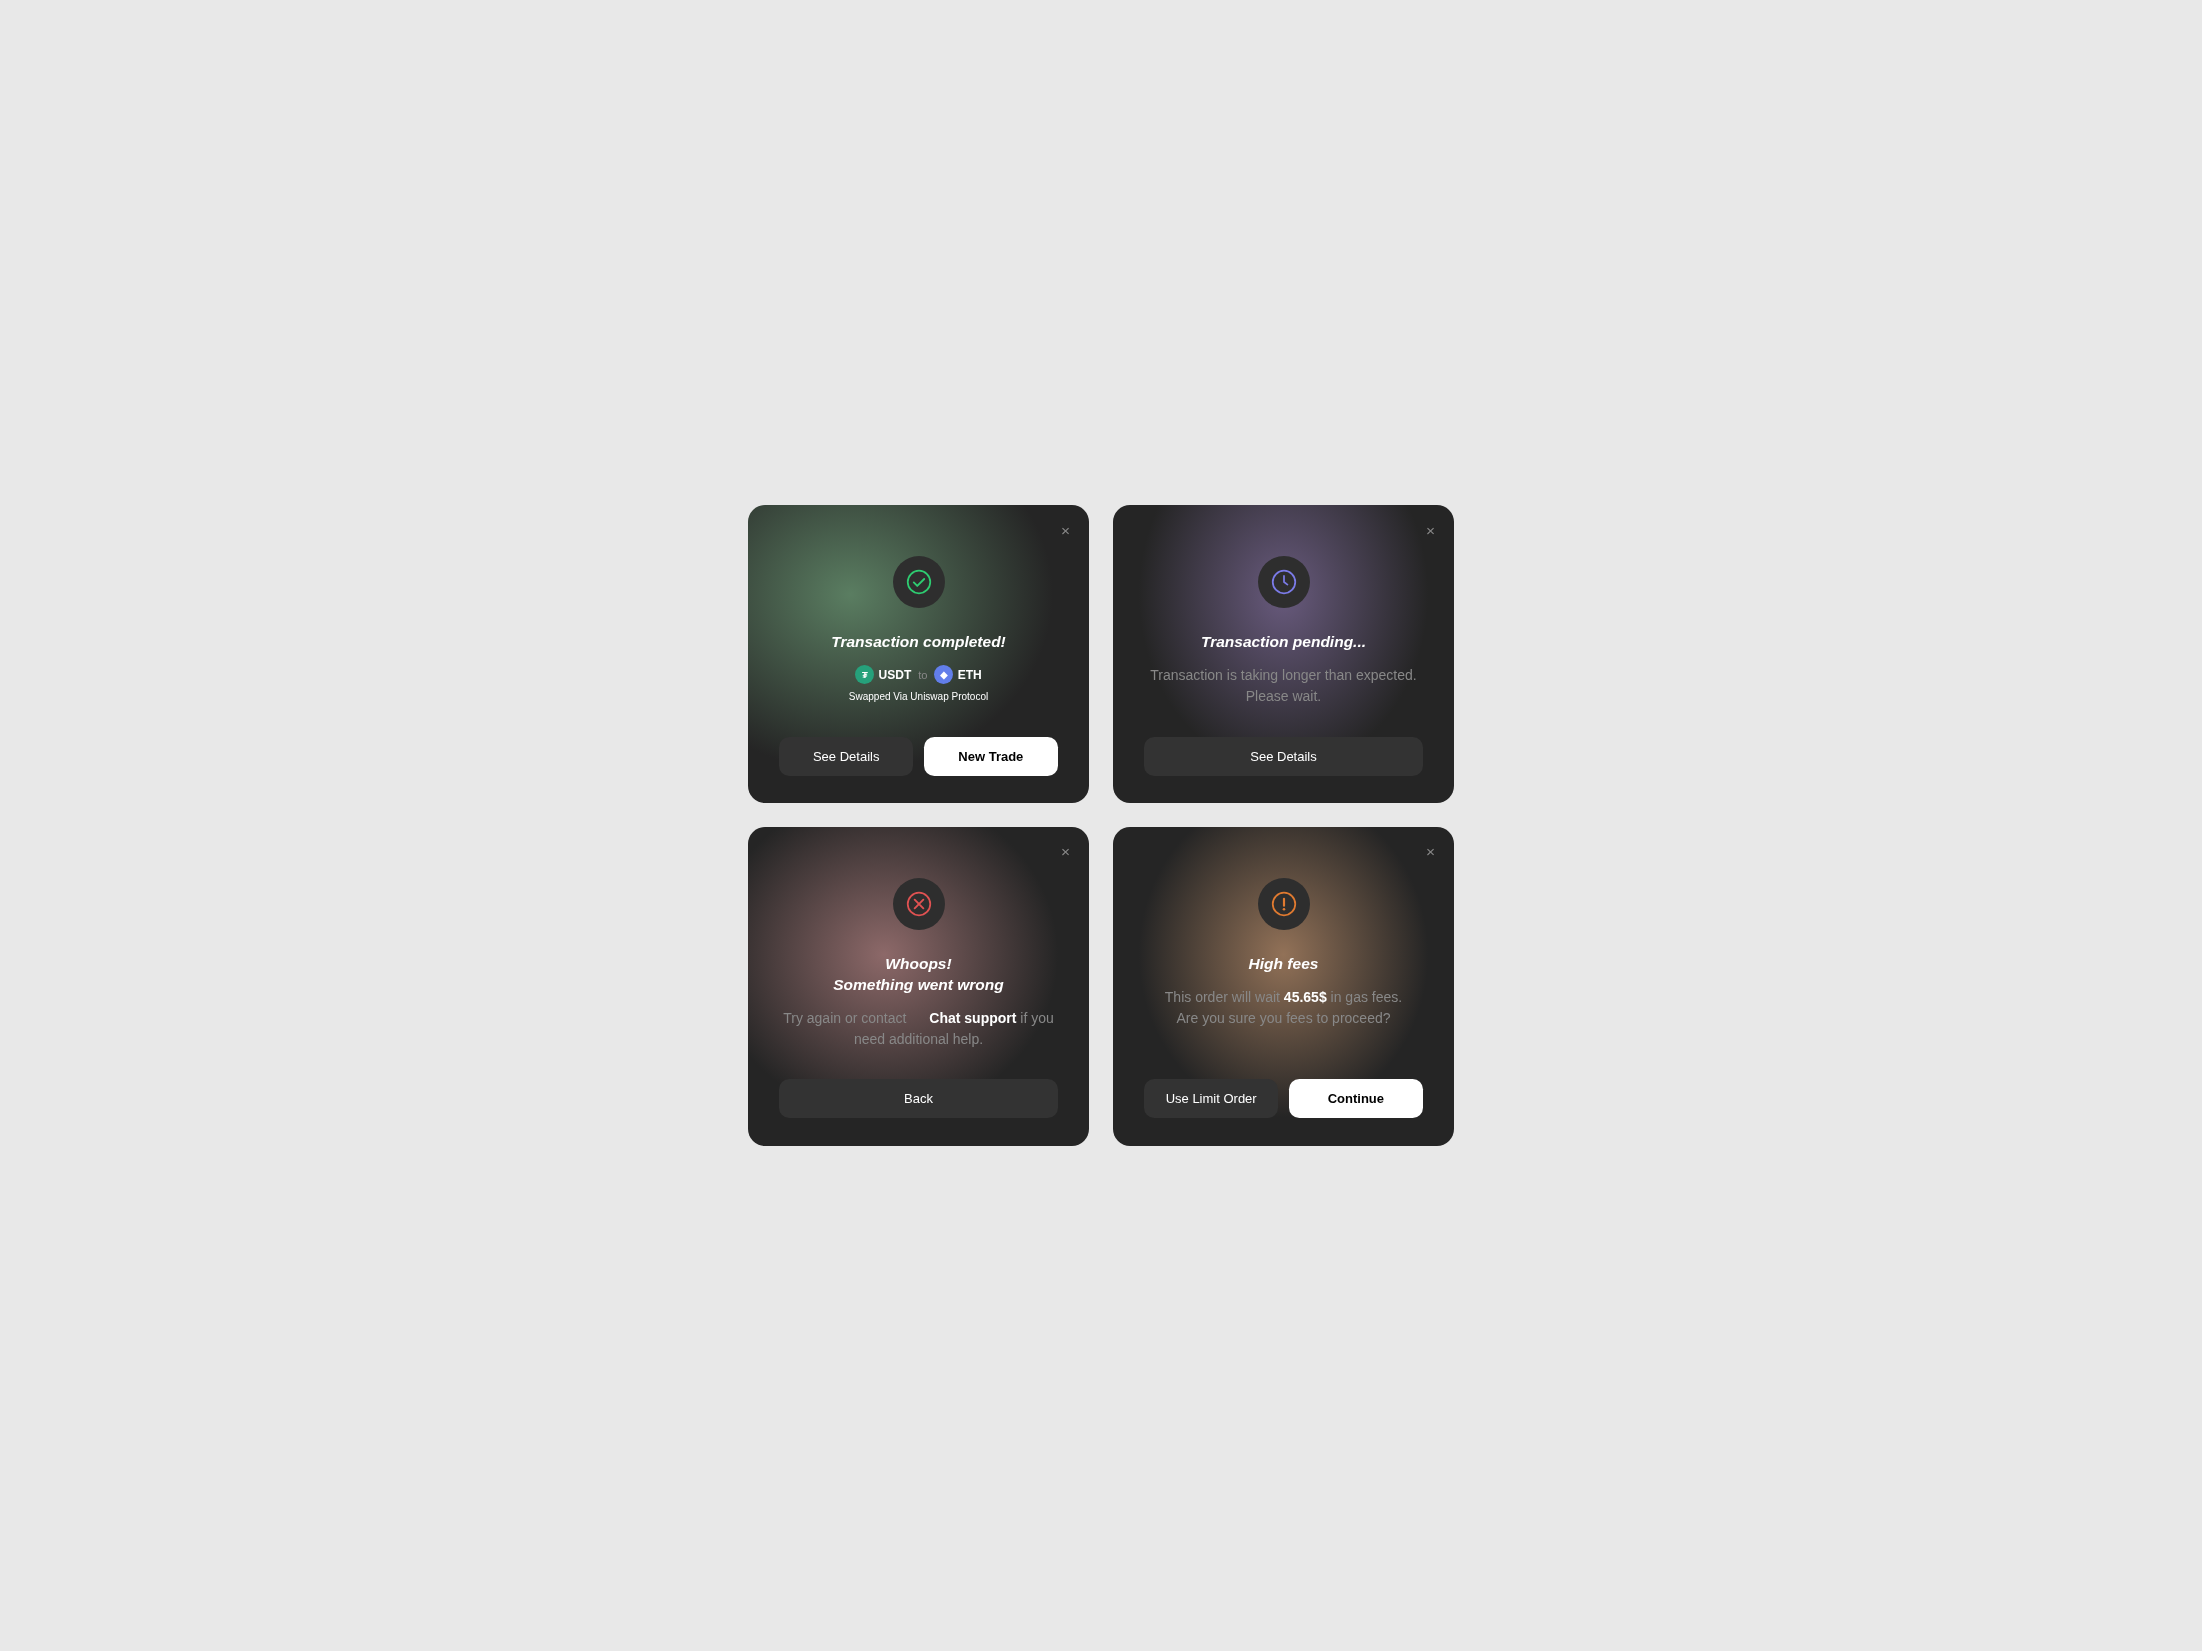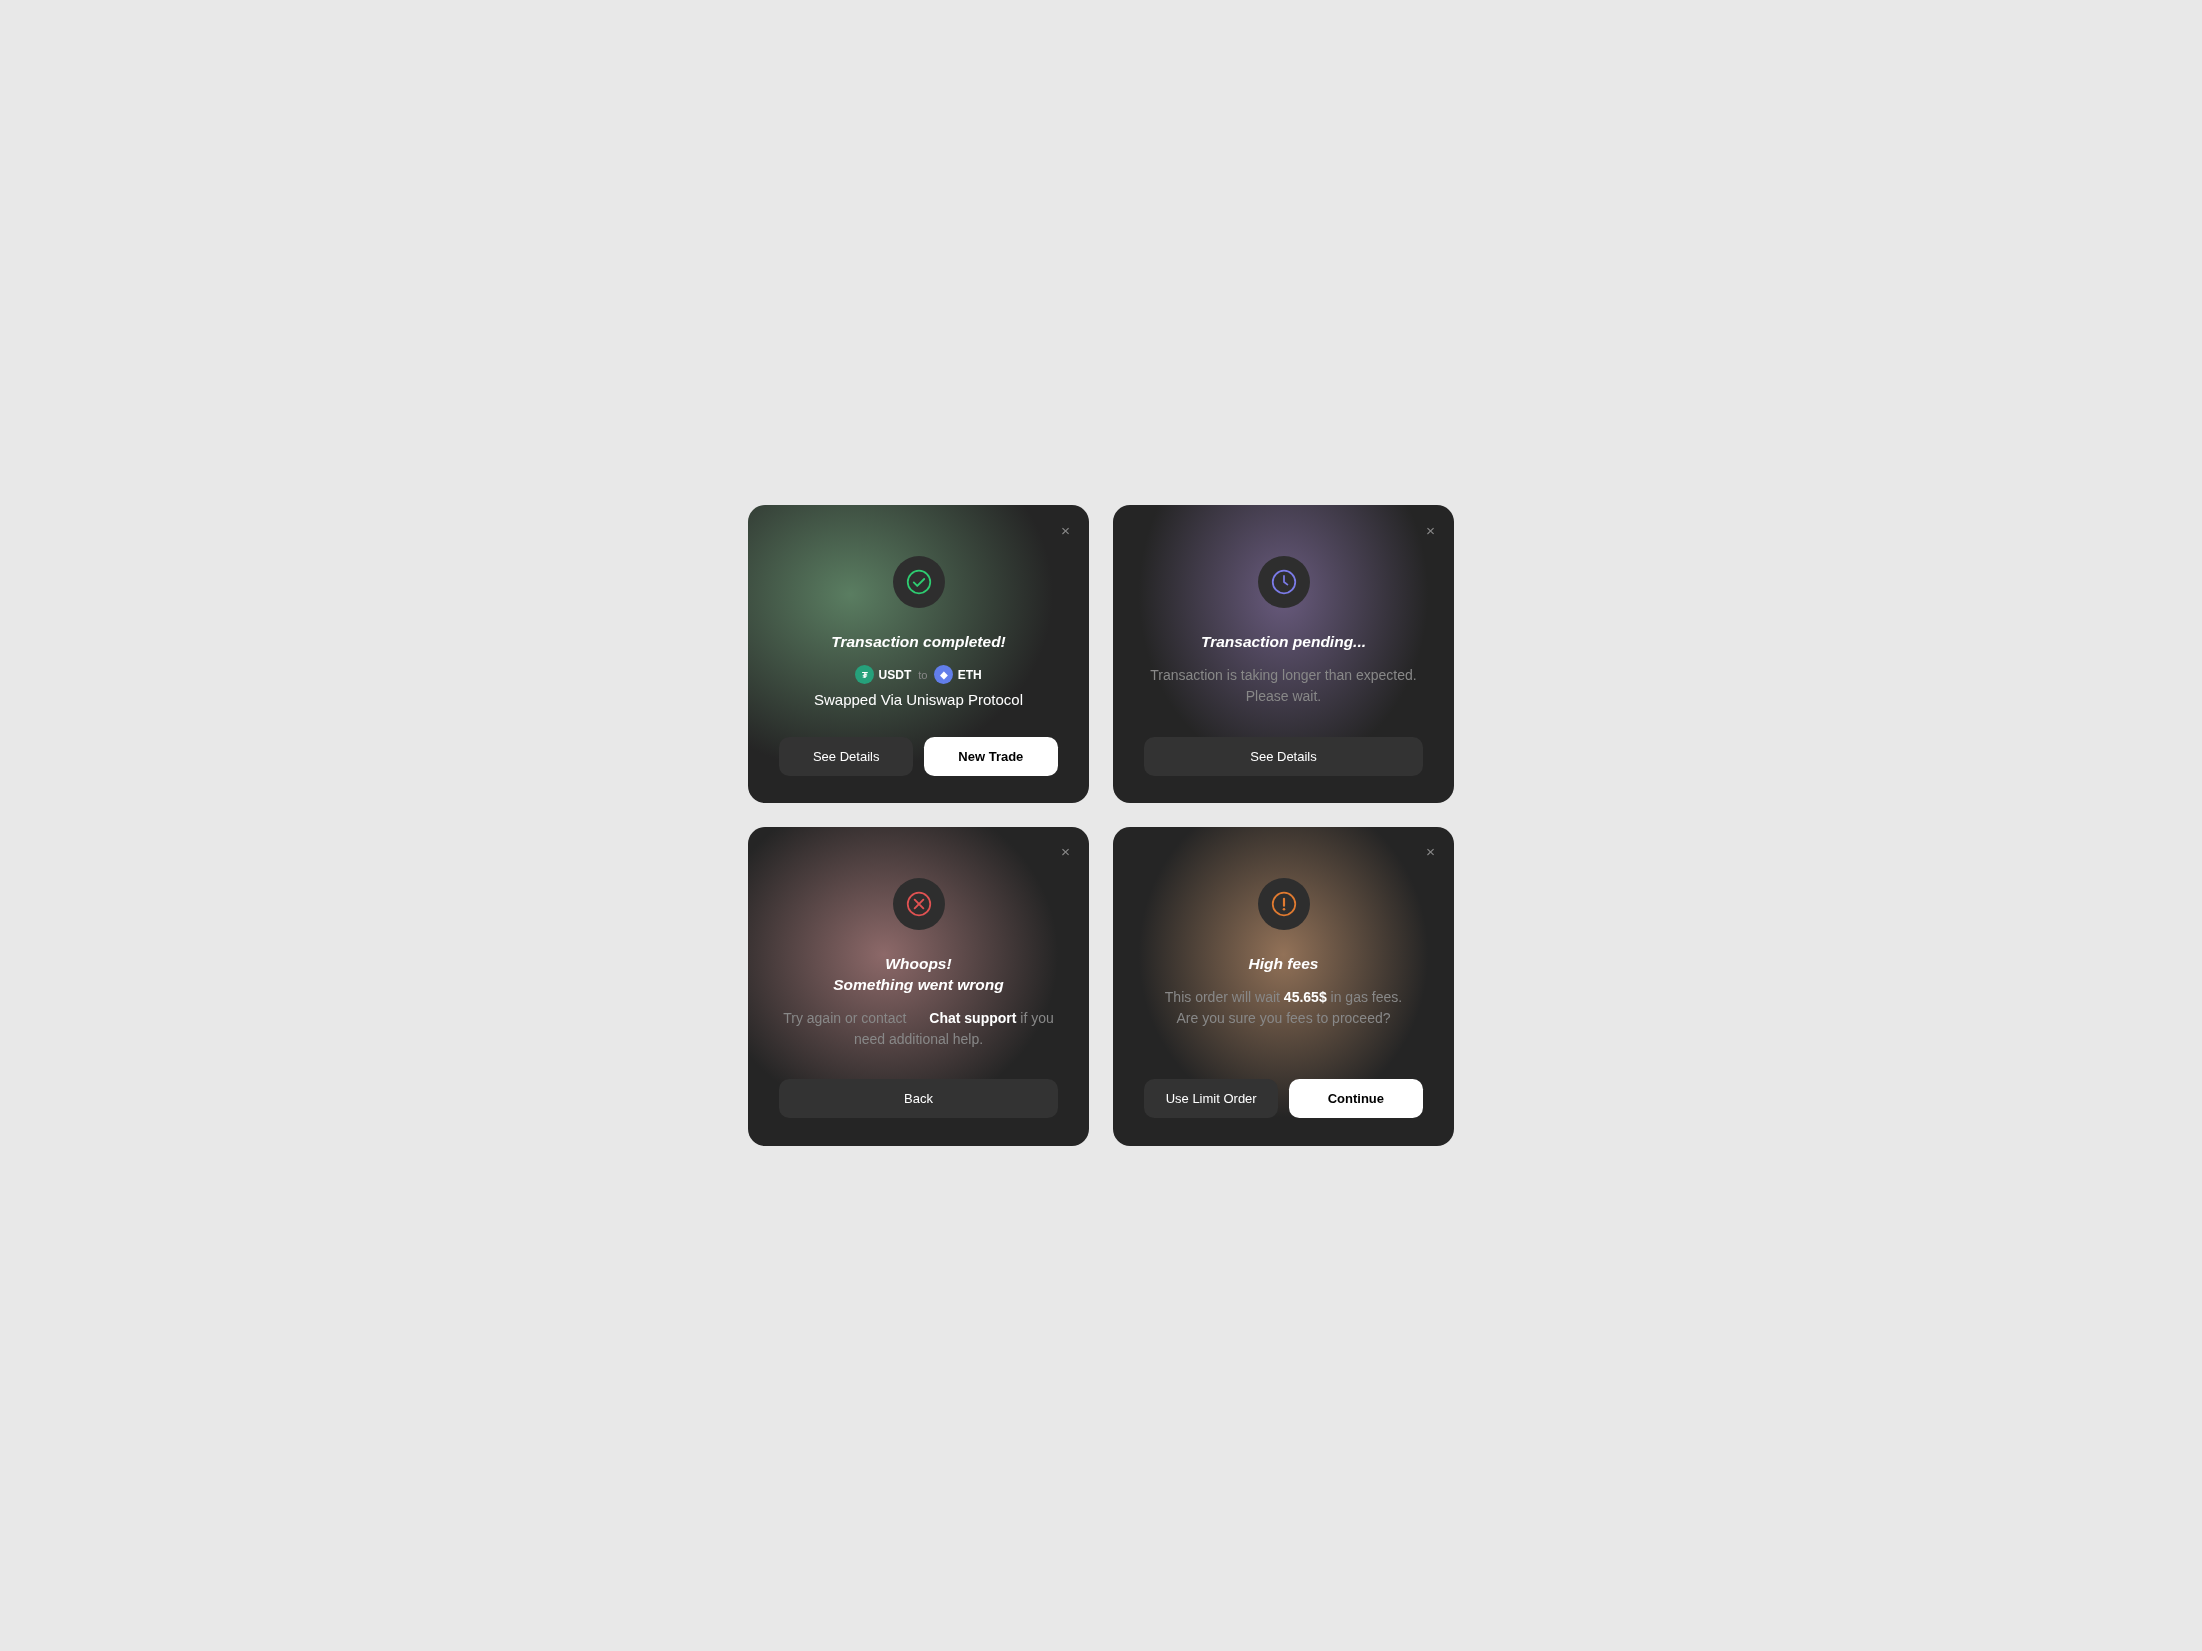--- a/index.html
+++ b/index.html
@@ -133,21 +133,21 @@
     .token-eth { background: #627eea; color: #fff; }
 
     .arrow-text {
       color: #888;
       font-size: 11.2px;
       text-align: right;
     }
 
     .swapped-via {
       color: #888;
-      font-size: 15px;
+      font-size: 10px;
       text-align: center;
       margin-bottom: 0;
     }
 
     .swapped-via span {
       color: #fff;
     }
 
     .spacer { flex: 1; }
 

